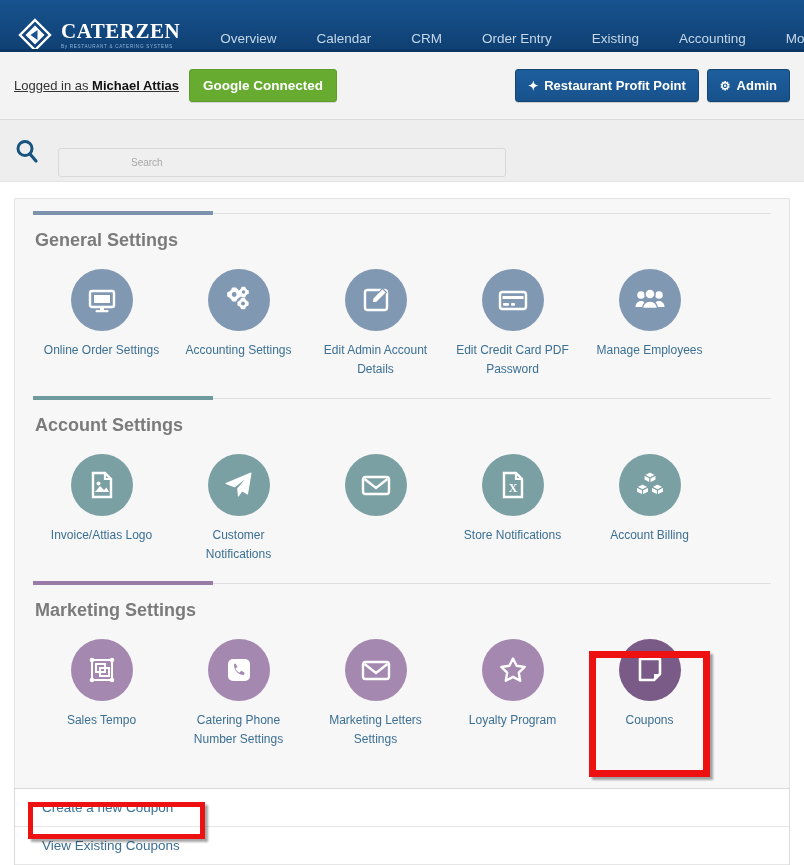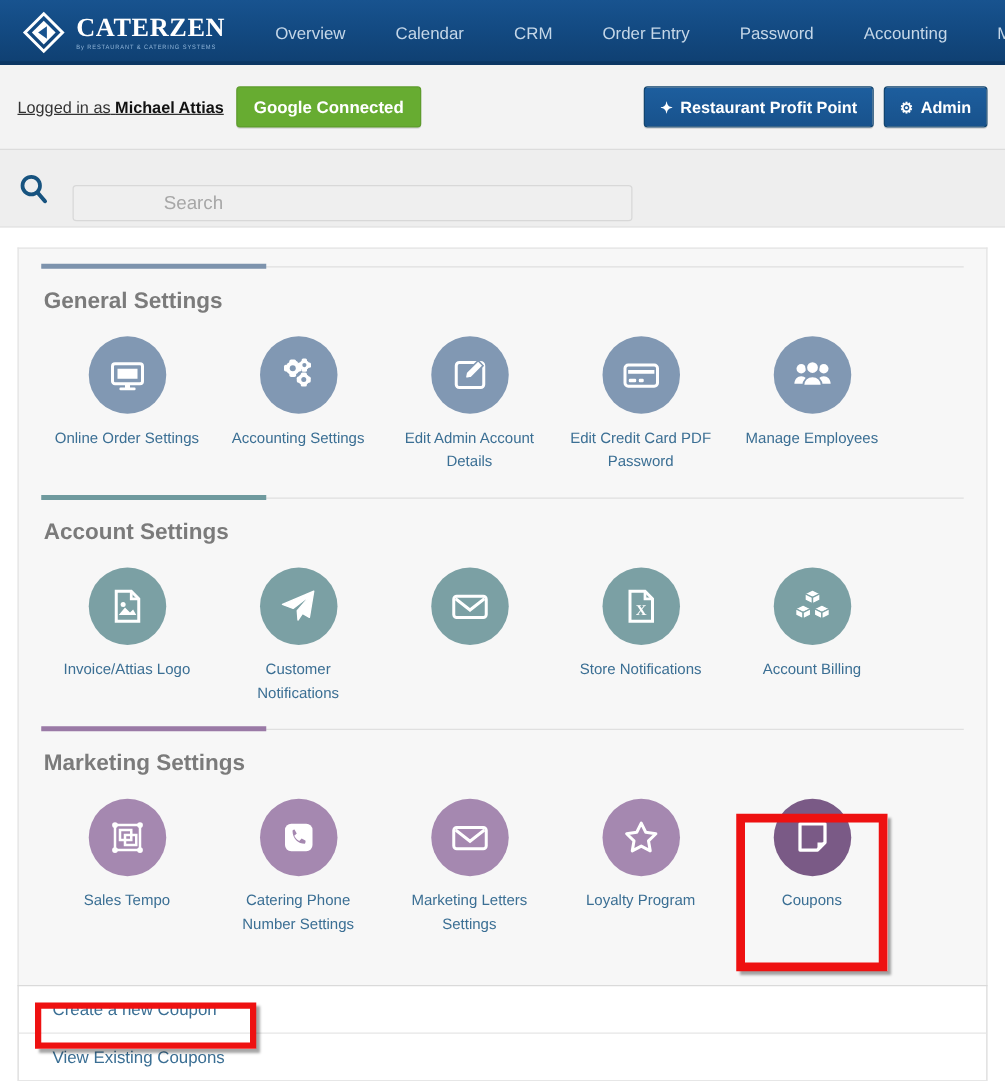--- a/index.html
+++ b/index.html
@@ -9,21 +9,21 @@
     font-family: "Liberation Sans", sans-serif;
     background: #ffffff;
     overflow: hidden;
     position: relative;
   }
 
   
   .topnav {
     height: 52px;
     background: linear-gradient(180deg,#18538f 0%,#134a82 45%,#0f3f71 100%);
-    display: flex; align-items: center;
+    display: flex; align-items: flex-end;
     padding-left: 18px;
     position: relative;
   }
   .topnav:after{
     content:""; position:absolute; left:0; right:0; bottom:0; height:3px;
     background:#0c3764;
   }
   .brand { display:flex; align-items:center; gap:9px; margin-right: 26px; }
   .brand-logo { width:34px; height:34px; position:relative; }
   .brand-text { display:flex; flex-direction:column; line-height:1; }
@@ -73,21 +73,21 @@
 
   
   .searchrow {
     height: 62px; background:#eeeeee;
     display:flex; align-items:center; padding:0 14px;
     border-bottom:1px solid #e2e2e2;
   }
   .search-icon { width:28px; margin-right:16px; display:flex; align-items:center; }
   .search-input {
     width:448px; height:29px; border:1px solid #d8d8d8; background:#efefef;
-    border-radius:3px; padding:0 10px 0 72px; font-size:15px; color:#8e8e8e;
+    border-radius:3px; padding:0 10px 0 72px; font-size:10px; color:#8e8e8e;
     font-family:"Liberation Sans", sans-serif; outline:none;margin-top:24px;
   }
   .search-input::placeholder { color:#a7a7a7; }
 
   
   .panel {
     margin:16px 14px 0 14px;
     background:#f7f7f7;
     border:1px solid #e4e4e4;
     border-bottom:none;
@@ -158,21 +158,21 @@
     <div class="brand-text">
       <span class="brand-name">CATERZEN</span>
       <span class="brand-sub">By RESTAURANT &amp; CATERING SYSTEMS</span>
     </div>
   </div>
   <div class="navlinks">
     <div class="navlink"><span>Overview</span></div>
     <div class="navlink"><span>Calendar</span></div>
     <div class="navlink"><span>CRM</span></div>
     <div class="navlink"><span>Order Entry</span></div>
-    <div class="navlink"><span>Password</span></div>
+    <div class="navlink"><span>Existing</span></div>
     <div class="navlink"><span>Accounting</span></div>
     <div class="navlink">
       <span>More</span>
       <span class="caret"></span>
     </div>
   </div>
 </div>
 
 <div class="userbar">
   <span class="loggedin">

